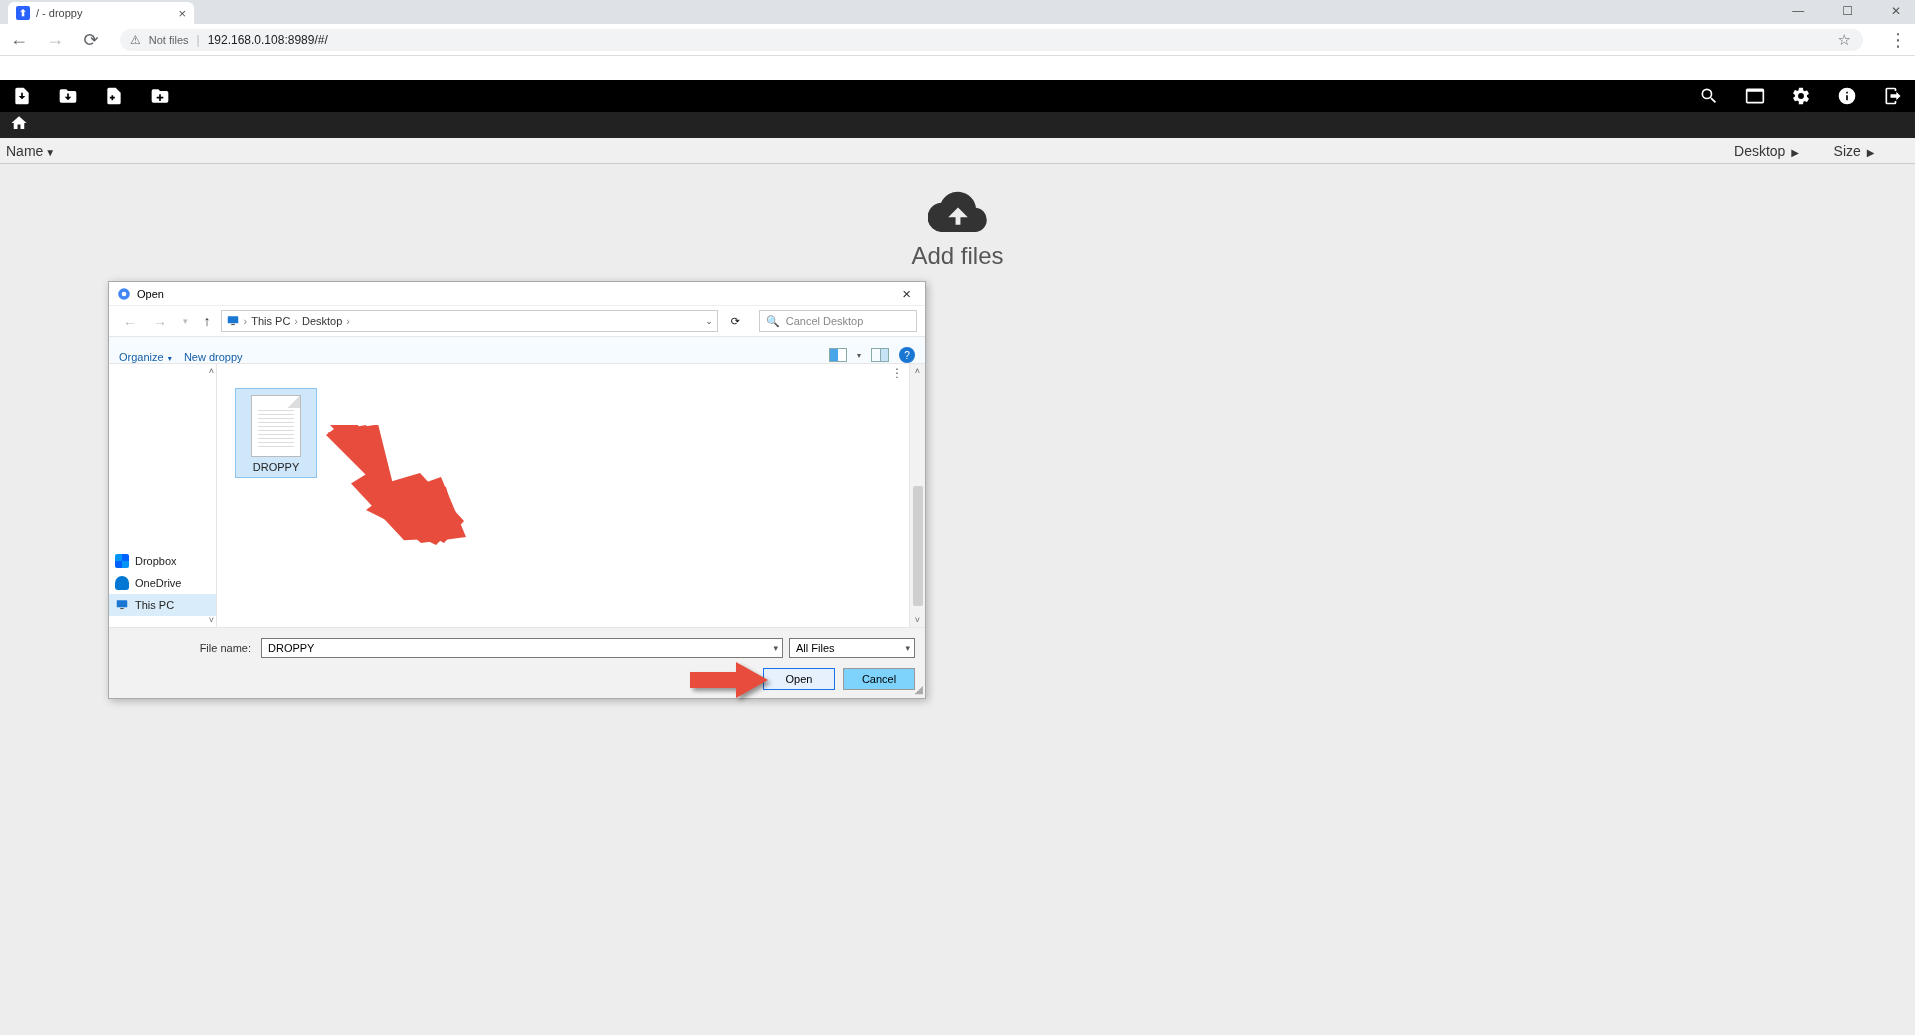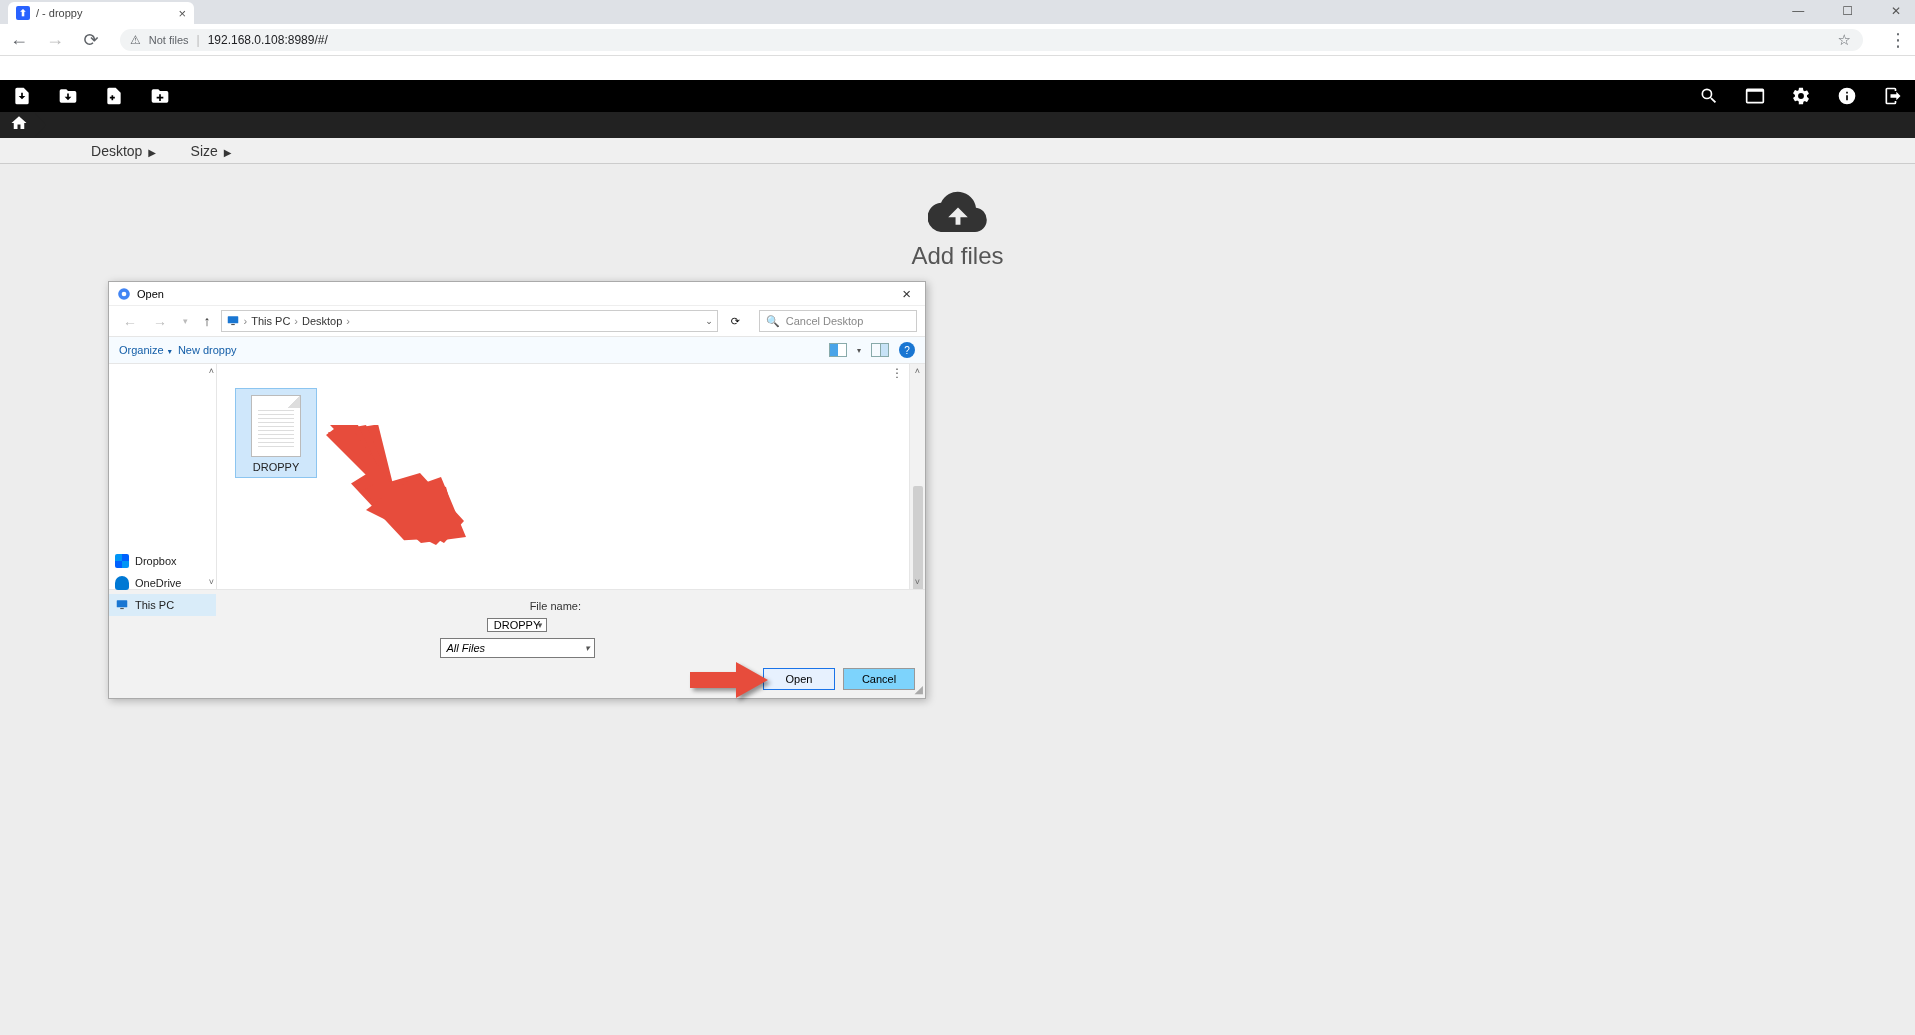--- a/index.html
+++ b/index.html
@@ -57,21 +57,21 @@
 .fd-close { margin-left: auto; font-size: 15px; color: #333; cursor: pointer; padding: 0 6px; }
 .fd-nav { height: 30px; display: flex; align-items: center; padding: 0 8px; gap: 4px; }
 .fd-nav-btn { color: #bbb; padding: 2px 6px; cursor: pointer; font-size: 14px; }
 .fd-nav-btn.active { color: #333; }
 .fd-path { flex: 1; border: 1px solid #ccc; height: 22px; display: flex; align-items: center; padding: 0 4px; gap: 4px; }
 .fd-path-seg { color: #333; cursor: pointer; }
 .fd-path-sep { color: #888; }
 .fd-path-end { margin-left: auto; display: flex; gap: 8px; align-items: center; color: #555; }
 .fd-refresh { padding: 2px 8px; border: 1px solid transparent; cursor: pointer; }
 .fd-search { width: 158px; border: 1px solid #ccc; height: 22px; display: flex; align-items: center; padding: 0 6px; gap: 6px; color: #888; margin-left: 6px; }
-.fd-toolbar { height: 28px; background: #f6fbff; border-top: 1px solid #e6e6e6; border-bottom: 1px solid #e6e6e6; display: flex; align-items: center; padding: 0 10px; gap: 6px; }
+.fd-toolbar { height: 28px; background: #f6fbff; border-top: 1px solid #e6e6e6; border-bottom: 1px solid #e6e6e6; display: flex; align-items: flex-end; padding: 0 10px; gap: 12px; }
 .fd-tb-link { color: #145ea8; cursor: pointer; }
 .fd-tb-link .caret { font-size: 8px; margin-left: 2px; }
 .fd-tb-right { margin-left: auto; display: flex; align-items: center; gap: 10px; }
 .fd-view-icon { width: 18px; height: 14px; border: 1px solid #8aa; background: linear-gradient(to right,#4aa4e8 50%,#fff 50%); cursor: pointer; }
 .fd-view-icon2 { width: 18px; height: 14px; border: 1px solid #8aa; cursor: pointer; display: flex; }
 .fd-view-icon2 span { flex:1; border-right: 1px solid #8aa; }
 .fd-view-icon2 span:last-child { border-right: 0; background:#c7e3f7; }
 .fd-help { width: 16px; height: 16px; border-radius: 50%; background:#1976d2; color:#fff; font-size: 10px; display:flex; align-items:center; justify-content:center; cursor:pointer; }
 .fd-body { flex: 1; display: flex; background: #fff; min-height: 0; }
 .fd-side { width: 108px; border-right: 1px solid #e6e6e6; background: #fff; display: flex; flex-direction: column; padding-top: 186px; position: relative; }
@@ -89,25 +89,25 @@
 .fd-content-scroll .chev { text-align:center; font-size:9px; color:#666; }
 .fd-content-scroll .thumb { position:absolute; right:2px; width:10px; top:122px; height:120px; background:#cfcfcf; border-radius:2px; }
 .file-tile { position:absolute; left:18px; top:24px; width:82px; text-align:center; cursor:pointer; }
 .file-tile.sel { background:#cfe7fb; border:1px solid #8cc5f0; }
 .file-tile .doc-icon { width:50px; height:62px; margin:6px auto 2px; background:#fff; border:1px solid #bbb; position:relative; }
 .file-tile .doc-icon::after { content:""; position:absolute; right:0; top:0; width:12px; height:12px; background:linear-gradient(135deg,#fff 50%,#ddd 50%); }
 .file-tile .doc-icon .lines { position:absolute; inset: 14px 6px 6px; background: repeating-linear-gradient(#ddd,#ddd 1px,transparent 1px,transparent 4px);}
 .file-tile .fname { font-size: 11px; padding: 2px 0 4px; color:#222; }
 
 .fd-footer { padding: 10px 10px 8px 10px; border-top: 1px solid #e6e6e6; background:#f2f2f2; }
-.fd-fn-row { display:flex; align-items:center; gap:6px;flex-direction:column;}
+.fd-fn-row { display:flex; align-items:center; gap:6px;}
 .fd-fn-label { font-size: 11px; width: 136px; text-align: right; padding-right: 4px; color:#333;}
 .fd-fn-combo { flex:1; border:1px solid #7a7a7a; background:#fff; height:20px; display:flex; align-items:center; padding:0 6px; font-size:11px; position:relative;}
 .fd-fn-combo .drop { position:absolute; right:4px; font-size:9px; color:#555; }
-.fd-type-combo { width: 155px; border:1px solid #7a7a7a; background:#fff; height:20px; display:flex; align-items:center; padding:0 6px; font-size:11px; position:relative;font-style:italic;}
+.fd-type-combo { width: 126px; border:1px solid #7a7a7a; background:#fff; height:20px; display:flex; align-items:center; padding:0 6px; font-size:11px; position:relative;}
 .fd-type-combo .drop { position:absolute; right:4px; font-size:9px; color:#555; }
 .fd-btn-row { display:flex; justify-content:flex-end; gap:8px; margin-top:10px;}
 .fd-btn { width: 72px; height: 22px; border:1px solid #999; background:#7dd3fc; font-size:11px; cursor:pointer; }
 .fd-btn.primary { border:1px solid #1a73e8; background:#e7f1fe; }
 
 .fd-resize { position:absolute; right:2px; bottom:2px; font-size:11px; color:#aaa; }
 
 
 .arrow1 { position:absolute; left:326px; top:425px; width:140px; height:120px; pointer-events:none; }
 .arrow2 { position:absolute; left:690px; top:660px; width:78px; height:40px; pointer-events:none; filter: drop-shadow(3px 3px 2px rgba(0,0,0,.4)); }
@@ -194,20 +194,21 @@
 </div>
 
 <div class="breadcrumb-bar">
   <span class="home-icon"><svg viewBox="0 0 24 24">
         <path d="M10 20v-6h4v6h5v-8h3L12 3 2 12h3v8z"></path>
       </svg></span>
   <span class="bc-chevron"></span>
 </div>
 
 <div class="columns-row">
+  <span class="col-name"><span>Name</span><span class="caret">▼</span></span>
   <span class="col-mod"><span>Desktop</span> <span class="caret">▶</span></span>
   <span class="col-size"><span>Size</span> <span class="caret">▶</span></span>
 </div>
 
 <div class="main-area">
   <div class="add-files">
     <div class="cloud-icon">
       <svg viewBox="0 0 24 18">
           <path d="M19.35 8.04A7.49 7.49 0 0 0 5.07 6.02 5.99 5.99 0 0 0 6 18h13a5 5 0 0 0 .35-9.96zM13 12v3h-2v-3H8l4-4 4 4h-3z"></path>
         </svg>

